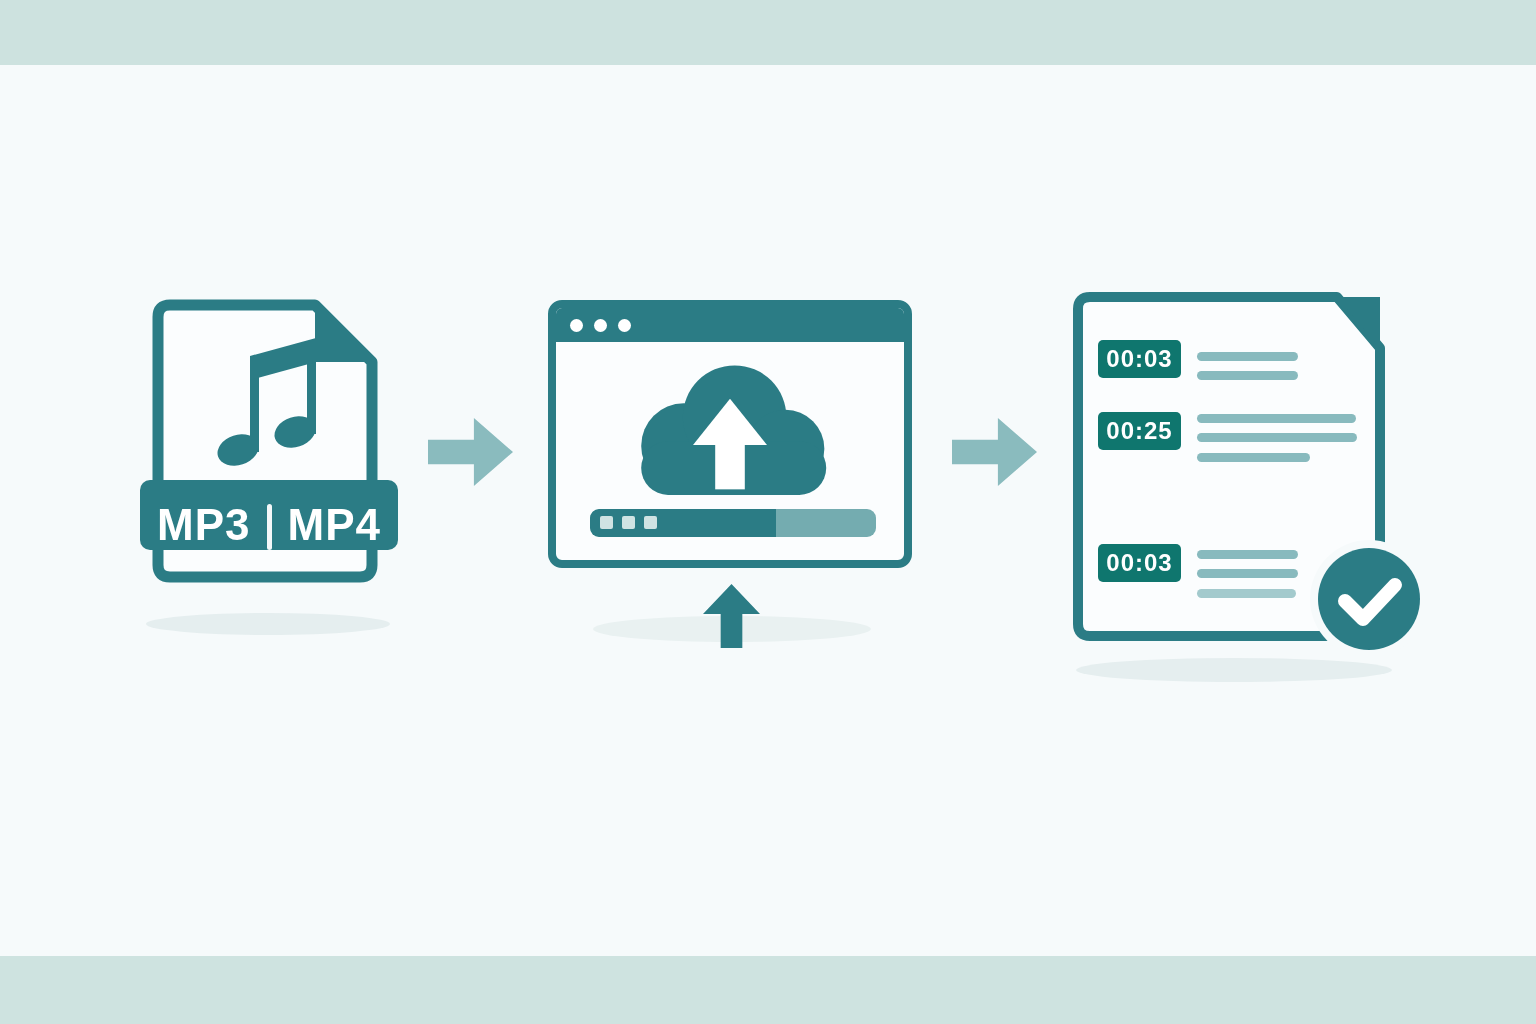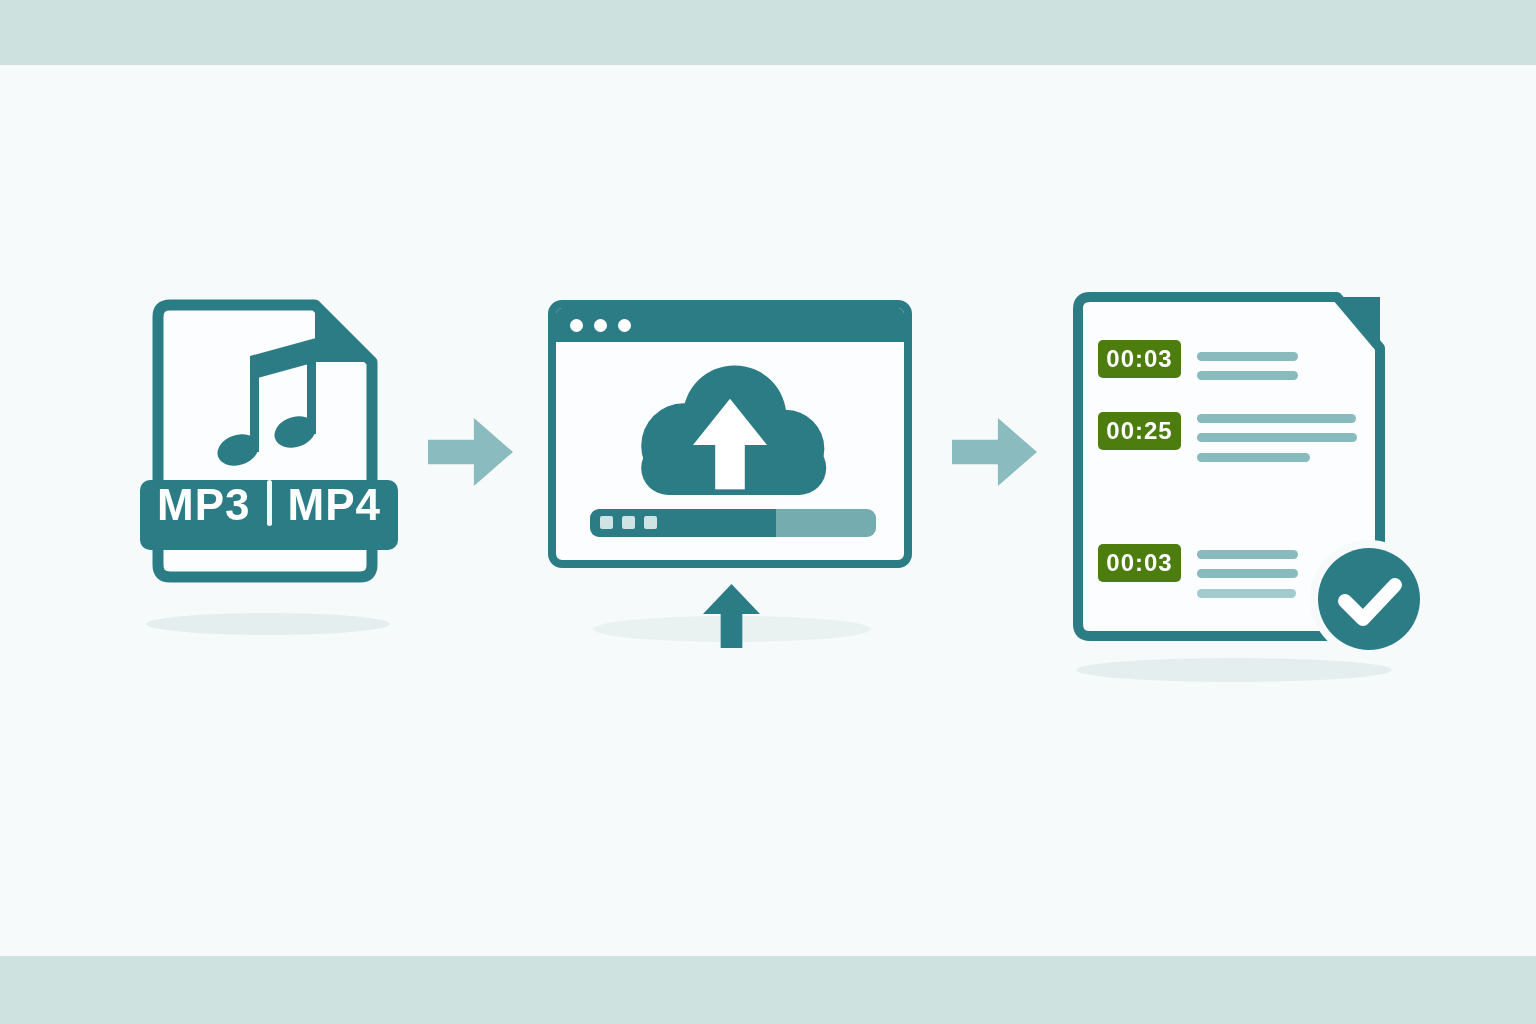--- a/index.html
+++ b/index.html
@@ -14,21 +14,21 @@
   .shadow { position:absolute; border-radius:50%; background:#e5eeef; }
   .shadow-file { left:146px; top:613px; width:244px; height:22px; }
   .shadow-window { left:593px; top:616px; width:278px; height:26px; background:#e9f1f1; }
   .shadow-doc { left:1076px; top:658px; width:316px; height:24px; }
 
   
   .file-card { position:absolute; left:138px; top:298px; width:262px; height:292px; }
   .file-card svg { position:absolute; left:0; top:0; }
   .format-banner { position:absolute; left:2px; top:182px; width:258px; height:70px;
                    background:#2b7c85; border-radius:10px;
-                   display:flex; align-items:flex-start; justify-content:center; gap:16px; }
+                   display:flex; align-items:flex-end; justify-content:center; gap:16px; }
   .format-banner .fmt { color:#ffffff; font-size:44px; font-weight:bold; letter-spacing:1px; }
   .format-divider { width:5px; height:46px; background:#ffffff; border-radius:3px; opacity:.95; }
 
   
   .flow-arrow { position:absolute; width:85px; height:68px; background:#8abbbe;
                 clip-path:polygon(0 32%, 54% 32%, 54% 0, 100% 50%, 54% 100%, 54% 68%, 0 68%); }
   .flow-arrow-1 { left:428px; top:418px; }
   .flow-arrow-2 { left:952px; top:418px; }
 
   
@@ -47,21 +47,21 @@
   .tick { width:13px; height:13px; background:#cfe3e3; border-radius:2px; }
   .upload-arrow { position:absolute; left:703px; top:584px; width:57px; height:64px;
                   background:#2b7c85;
                   clip-path:polygon(50% 0, 100% 47%, 69% 47%, 69% 100%, 31% 100%, 31% 47%, 0 47%); }
 
   
   .transcript { position:absolute; left:1070px; top:290px; width:330px; height:400px; }
   .transcript > svg { position:absolute; left:0; top:0; }
   .t-row { position:absolute; left:28px; width:280px; height:60px; }
   .time-badge { position:absolute; left:0; top:0; width:83px; height:38px;
-                background:#4d7c0f; border-radius:5px; color:#ffffff;
+                background:#0f766e; border-radius:5px; color:#ffffff;
                 font-size:24px; font-weight:bold; display:flex;
                 align-items:center; justify-content:center; letter-spacing:1px; }
   .t-lines { position:absolute; left:99px; top:0; right:0; height:60px; }
   .tbar { position:absolute; height:9px; border-radius:4.5px; }
   .tone-a { background:#88babe; }
   .tone-b { background:#a3cacd; }
   .check-badge { position:absolute; left:248px; top:258px; width:102px; height:102px;
                  border-radius:50%; background:#2b7c85;
                  box-shadow:0 0 0 8px #f6fafb; }
   .check-badge svg { position:absolute; left:0; top:0; }

